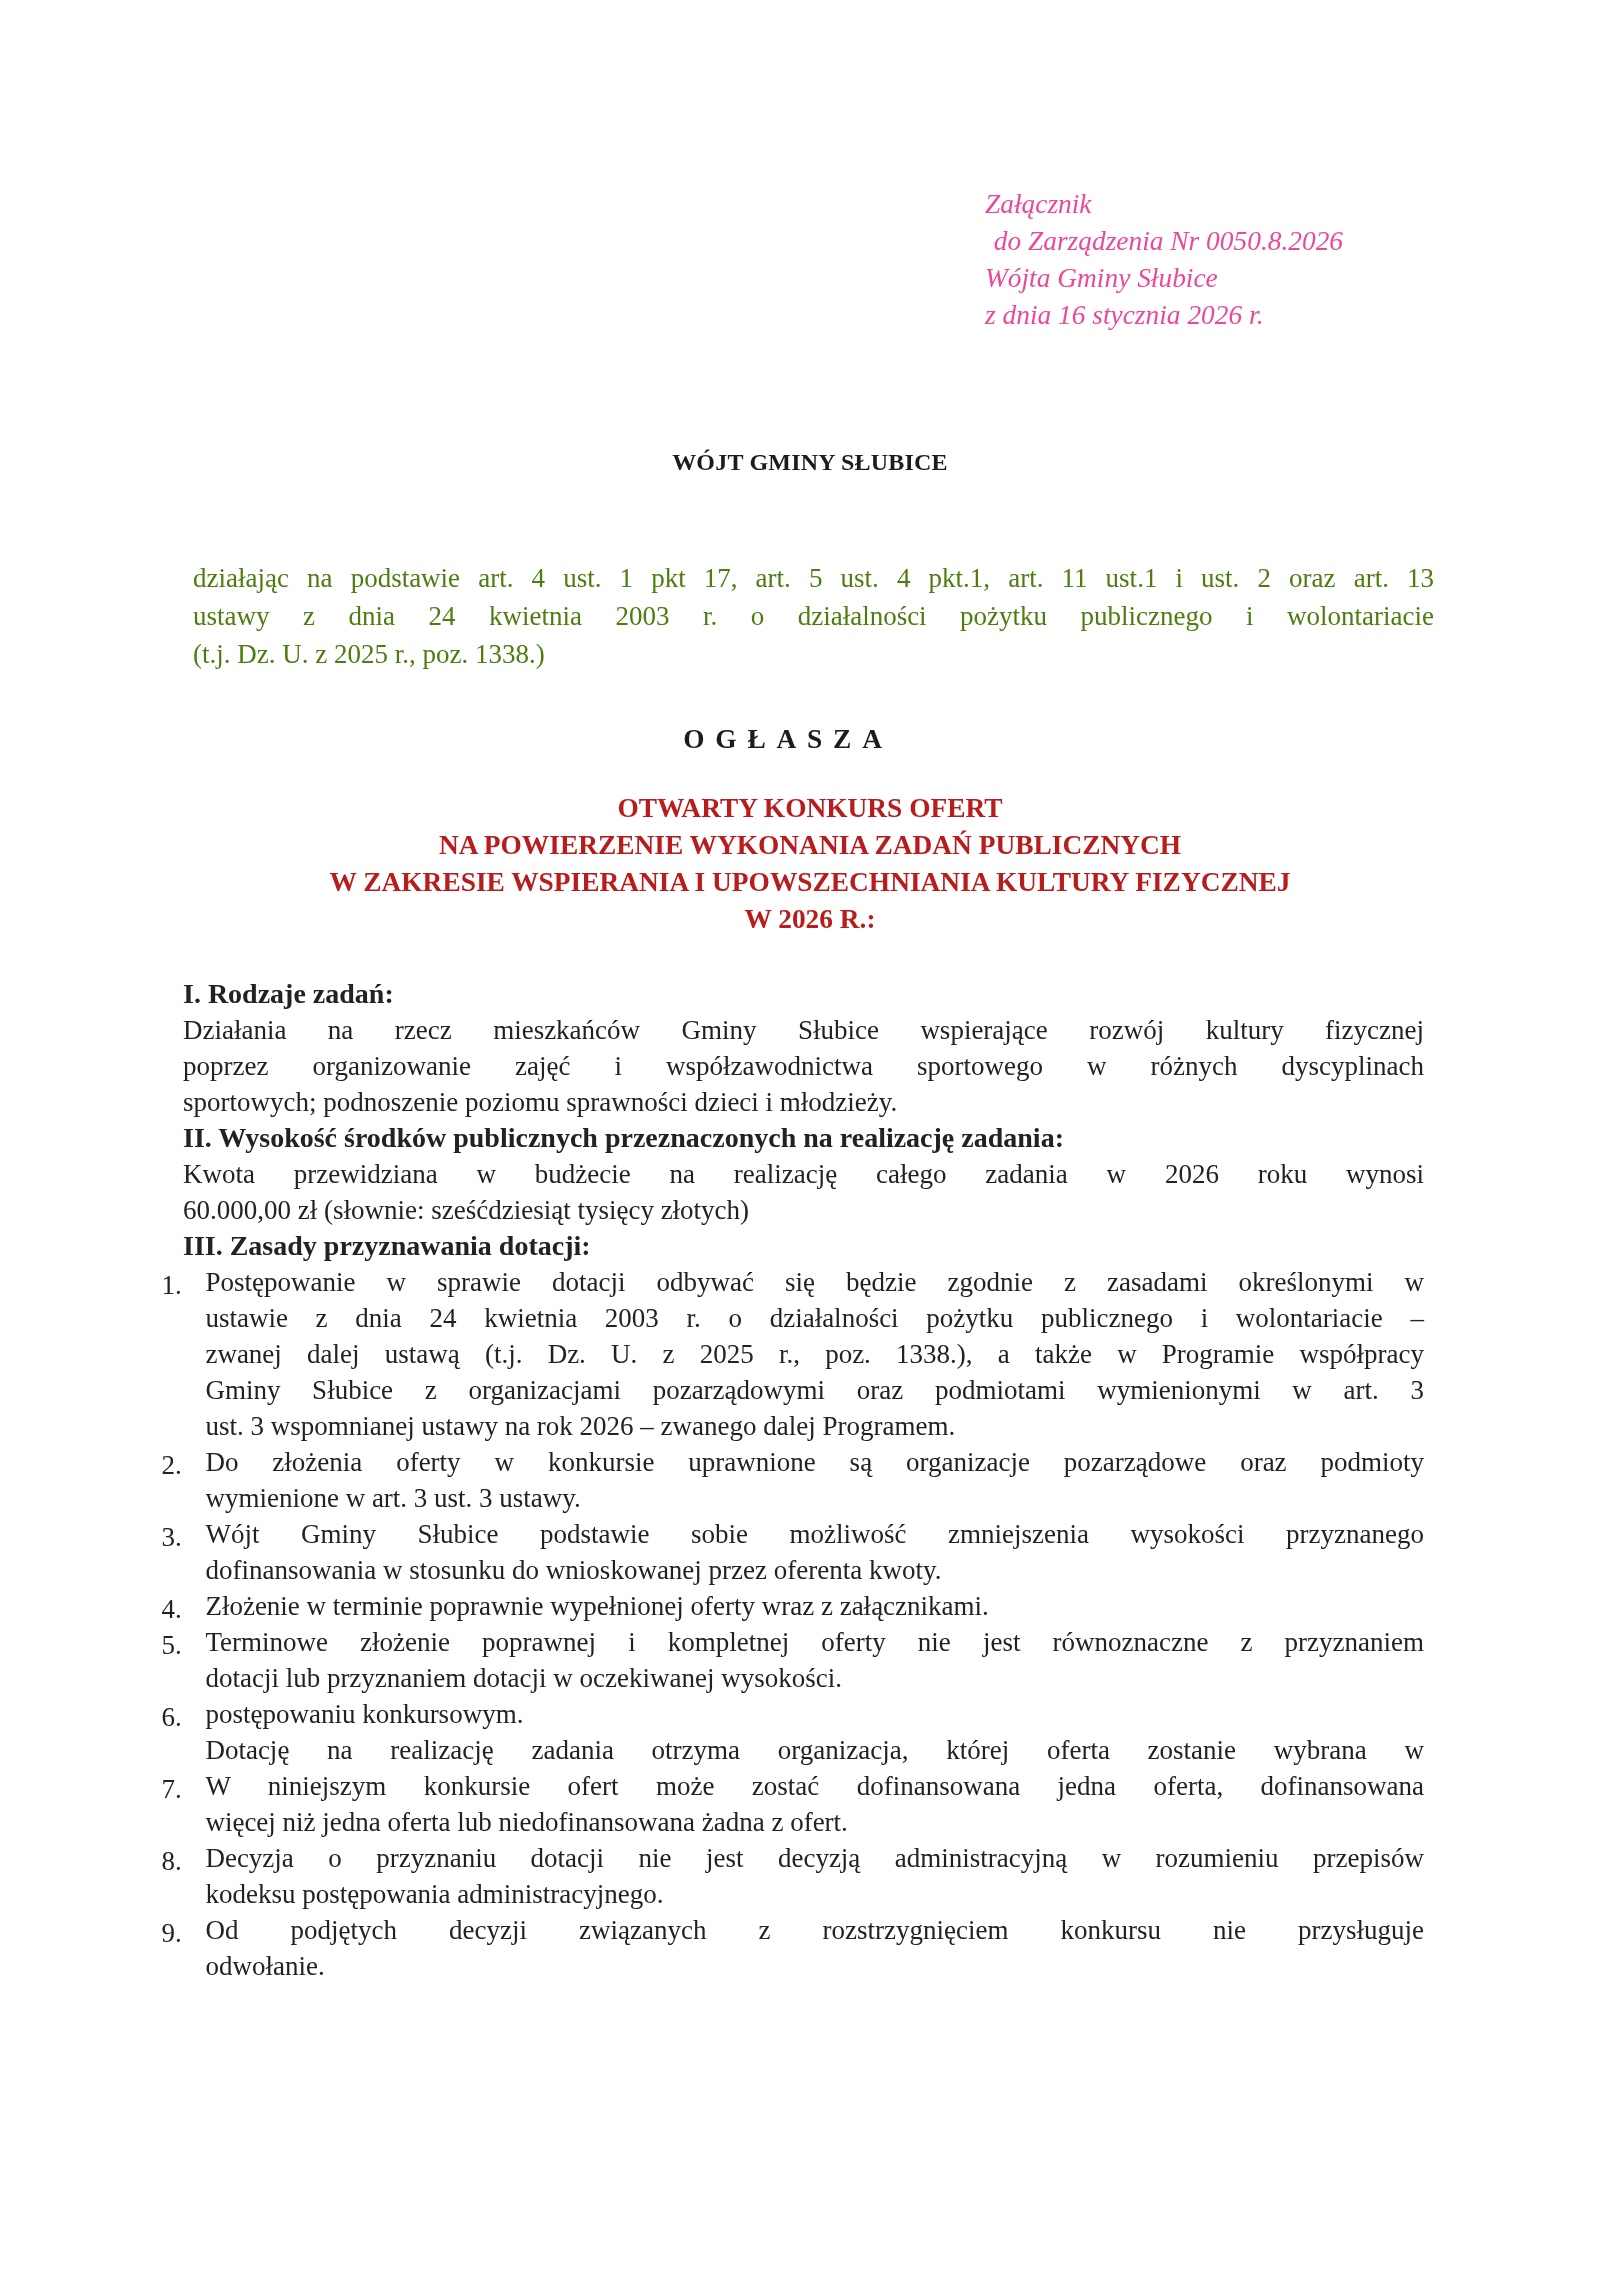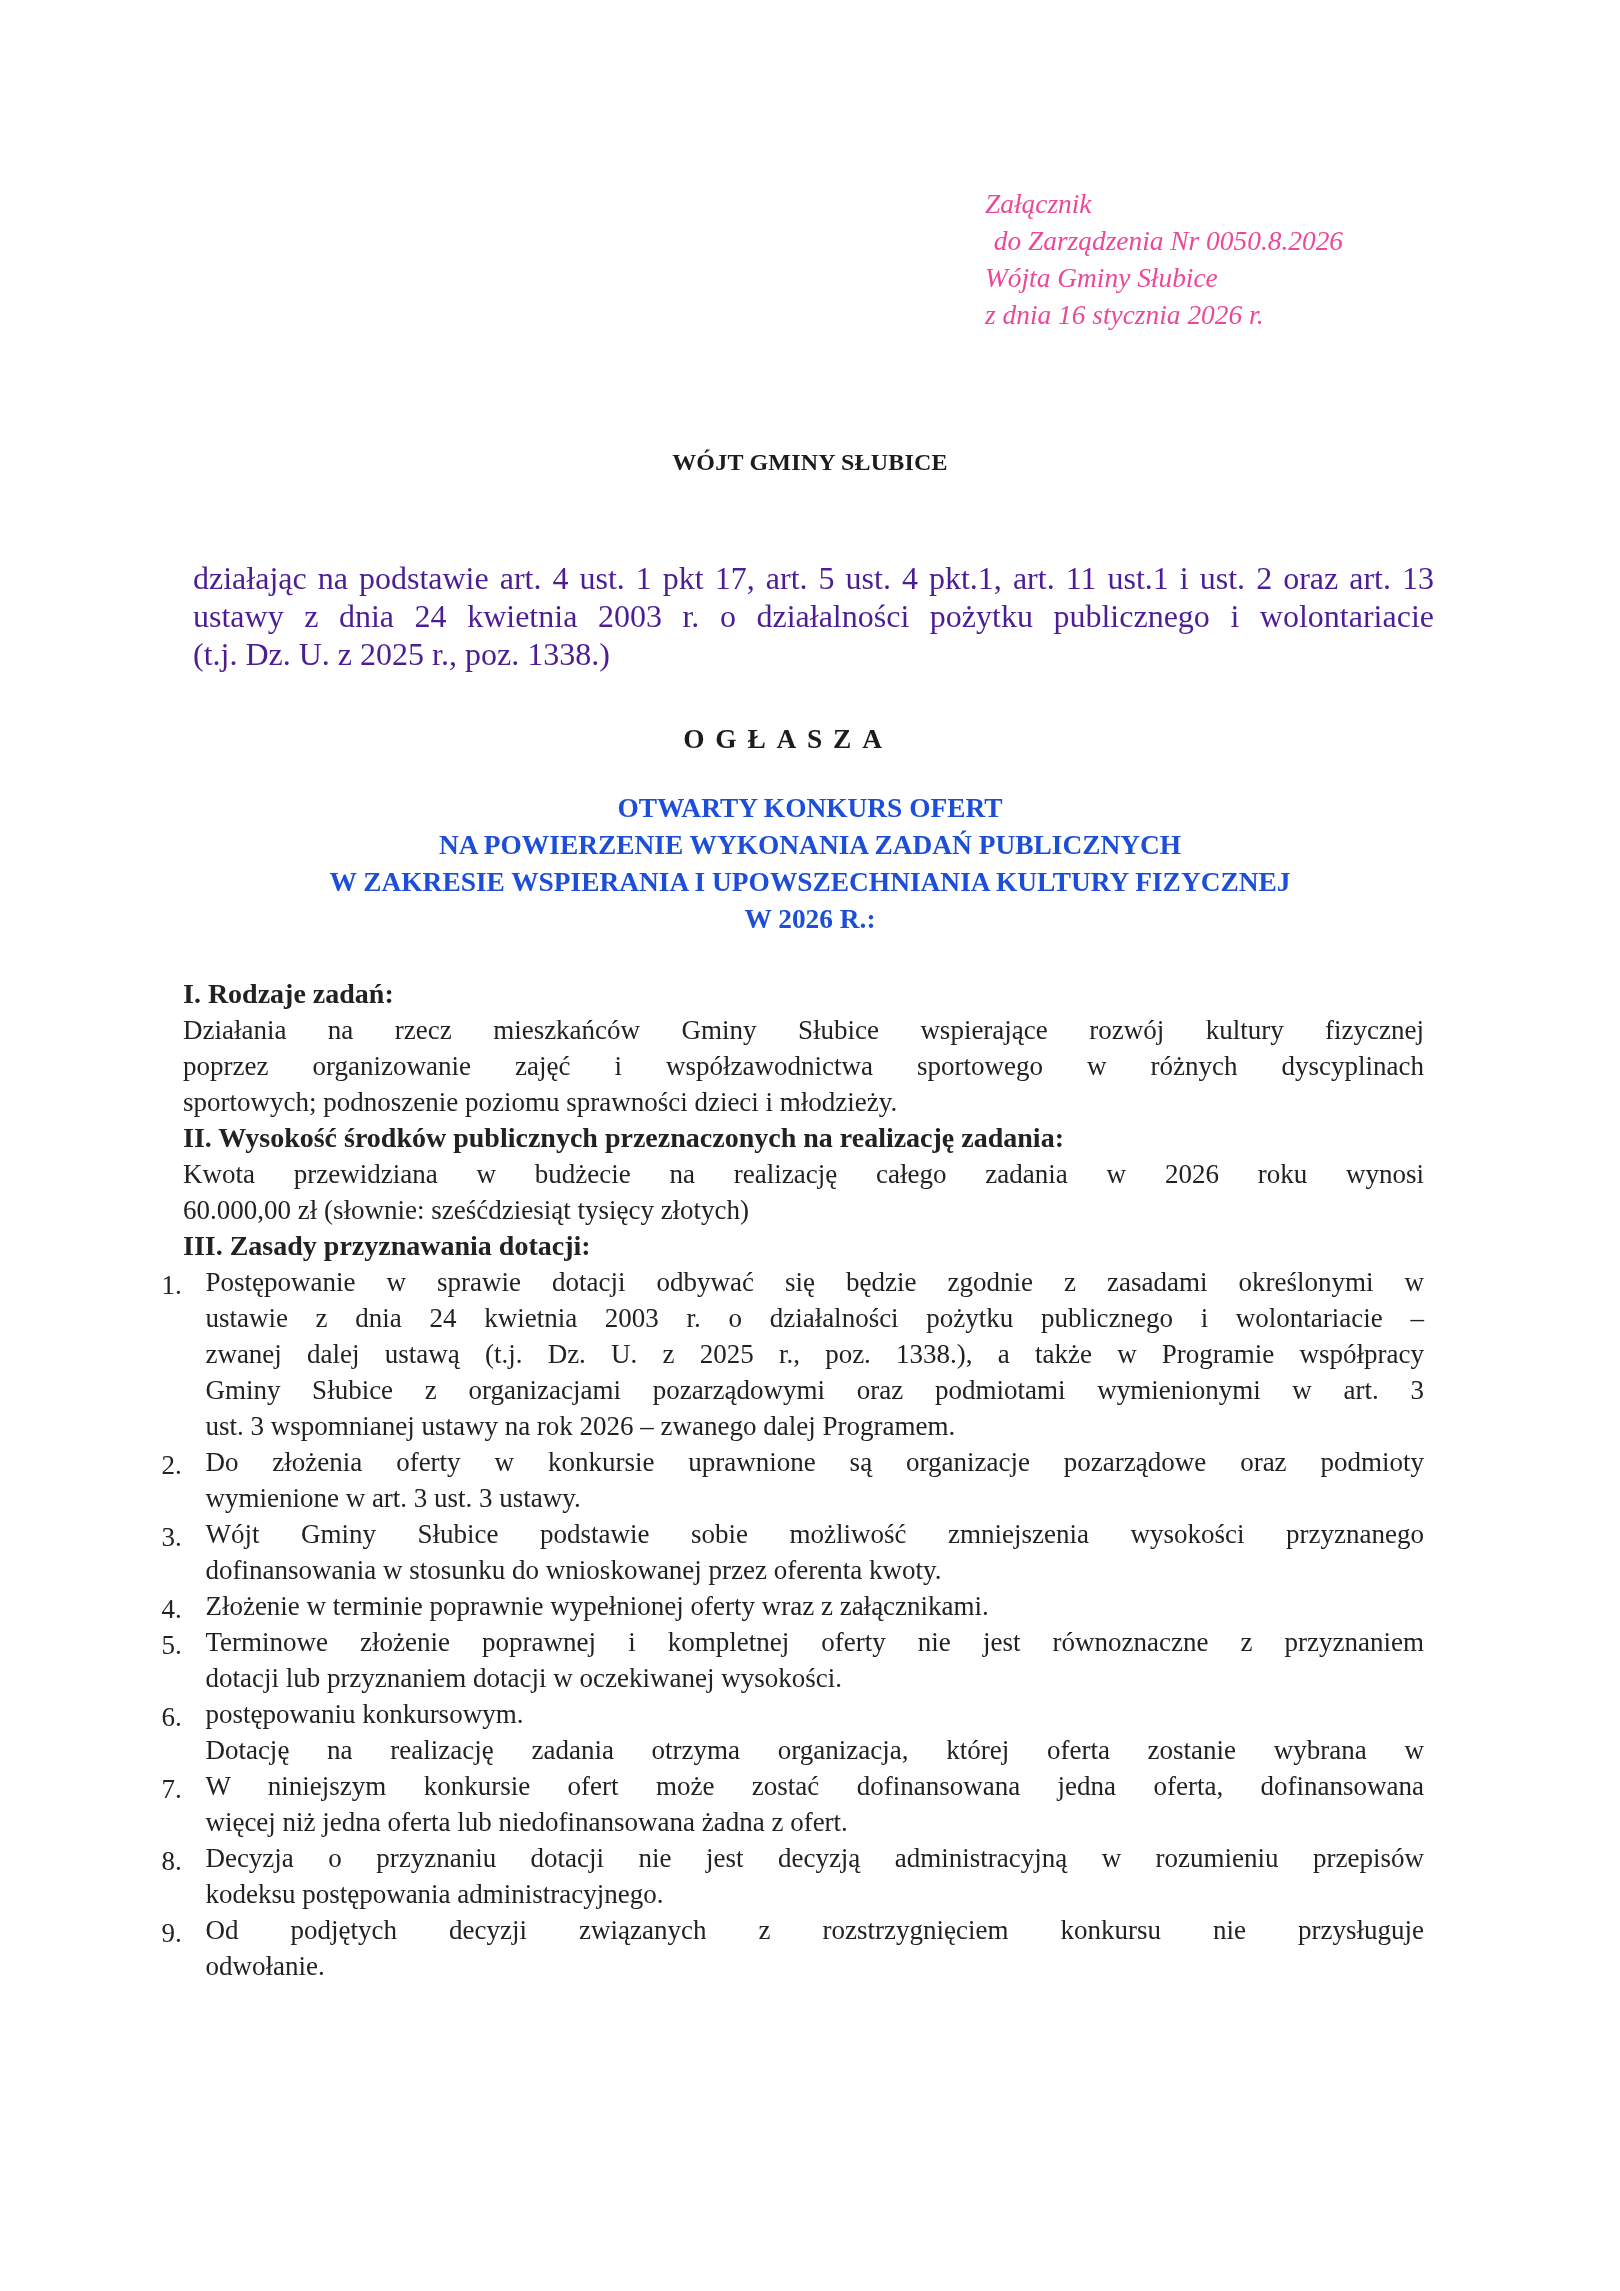--- a/index.html
+++ b/index.html
@@ -43,25 +43,25 @@
       font-size: 24px;
       letter-spacing: 0.2px;
       color: #1c1c1c;
     }
 
     .preamble {
       position: absolute;
       left: 193px;
       width: 1241px;
       top: 559px;
-      font-size: 32px;
+      font-size: 27px;
       line-height: 38px;
       text-align: justify;
       text-align-last: left;
-      color: #4c1d95;
+      color: #4d7c0f;
     }
     .jline { display: block; text-align: justify; text-align-last: justify; white-space: nowrap; }
     .jline.last { text-align-last: left; }
 
     .announce {
       position: absolute;
       left: 0; width: 1576px;
       top: 724px;
       text-align: center;
       font-weight: bold;
@@ -71,21 +71,21 @@
     }
 
     .contest-title {
       position: absolute;
       left: 0; width: 1620px;
       top: 790px;
       text-align: center;
       font-weight: bold;
       font-size: 27.4px;
       line-height: 37px;
-      color: #1d4ed8;
+      color: #b91c1c;
     }
     .contest-title .line { display: block; white-space: nowrap; }
 
     .content {
       position: absolute;
       left: 183px;
       width: 1241px;
       top: 976px;
       font-size: 27px;
       line-height: 36px;

